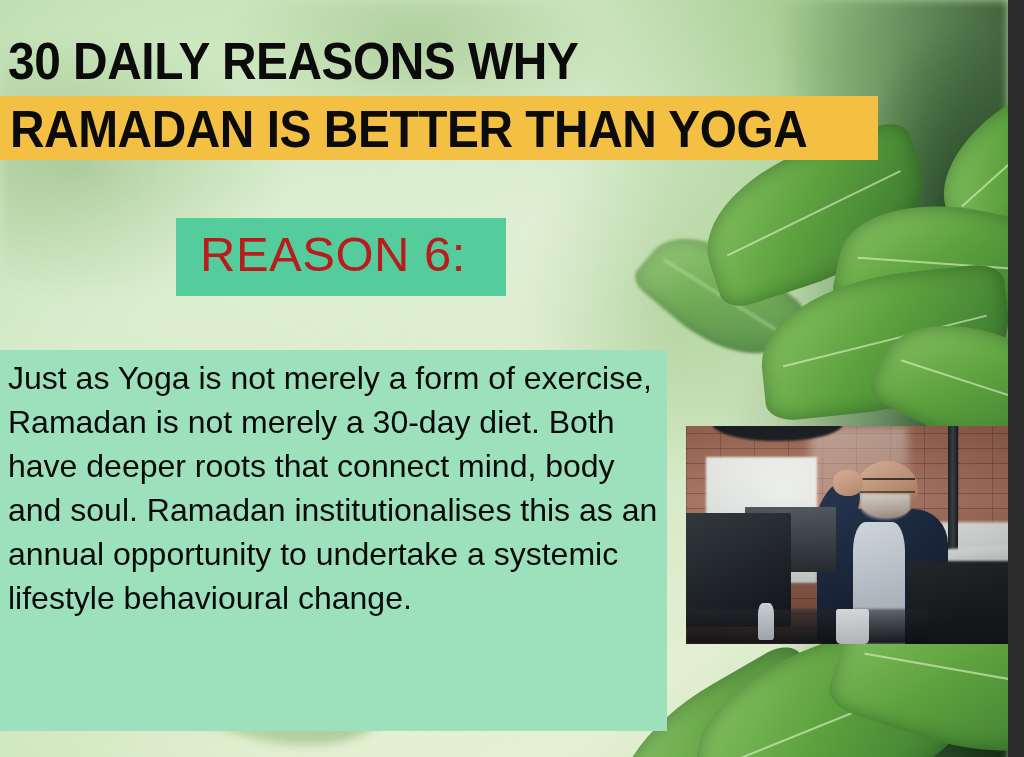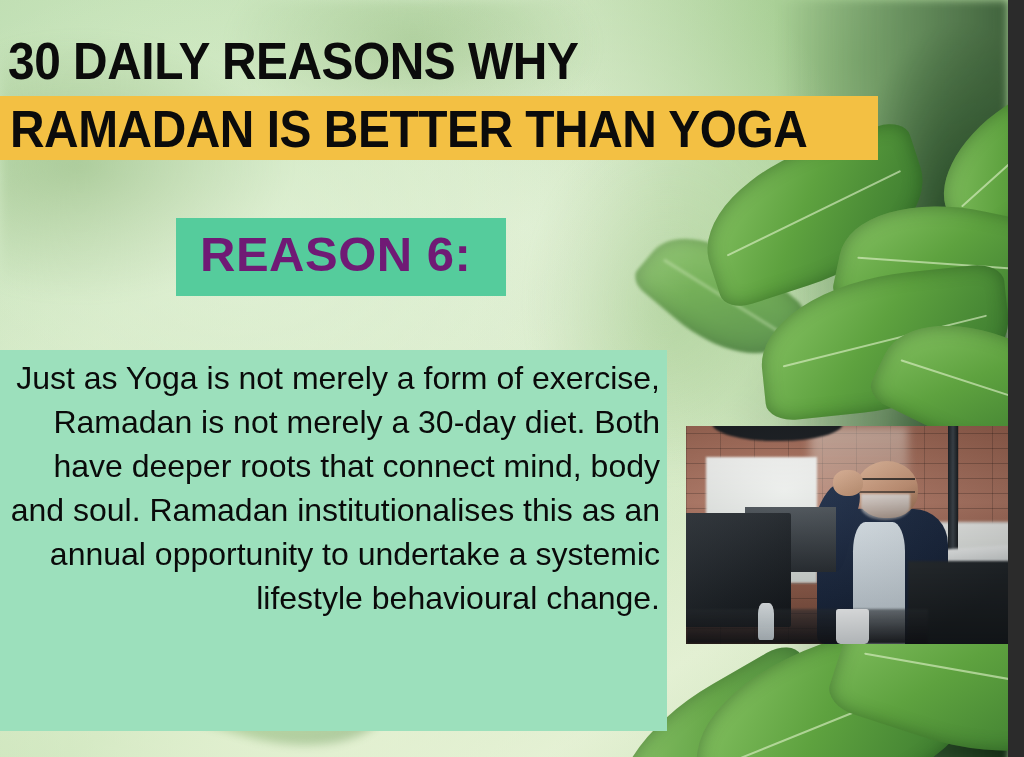--- a/index.html
+++ b/index.html
@@ -129,41 +129,41 @@
     top: 218px;
     width: 330px;
     height: 78px;
     background: #55cc9c;
   }
   .reason-label {
     position: absolute;
     left: 200px;
     top: 226px;
     font-size: 49px;
-    font-weight: bold;
-    color: #701a75;
+    font-weight: normal;
+    color: #b91c1c;
     letter-spacing: 0.5px;
     white-space: nowrap;
   }
 
   
   .body-box {
     position: absolute;
     left: 0;
     top: 350px;
     width: 667px;
     height: 381px;
     background: #9ce0bc;
   }
   .body-text {
     position: absolute;
     left: 8px;
     top: 356px;
     width: 652px;
-    text-align: right;
+    text-align: left;
     font-size: 32px;
     line-height: 44px;
     color: #0a0a0a;
     font-weight: normal;
   }
 
   
   .photo {
     position: absolute;
     left: 686px;

